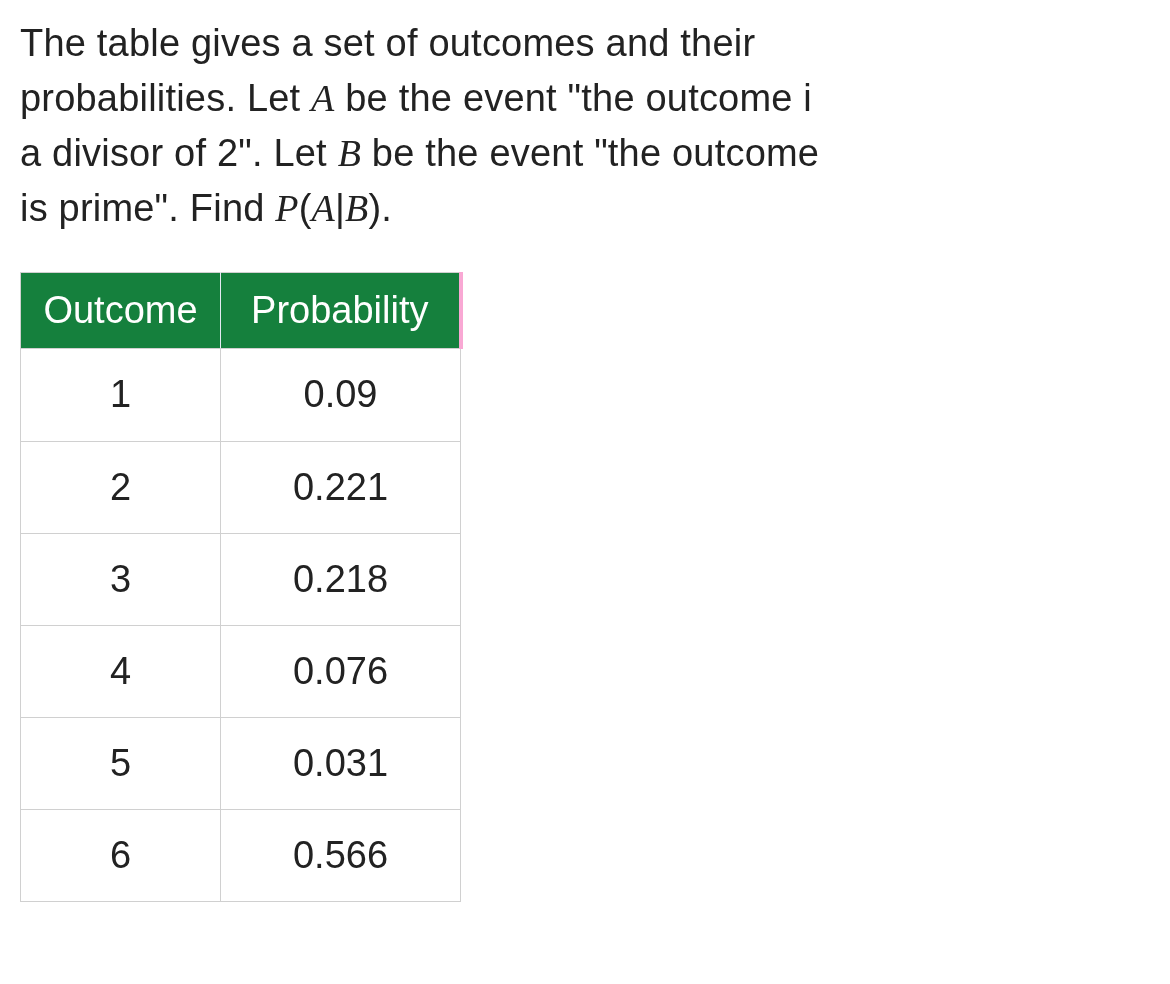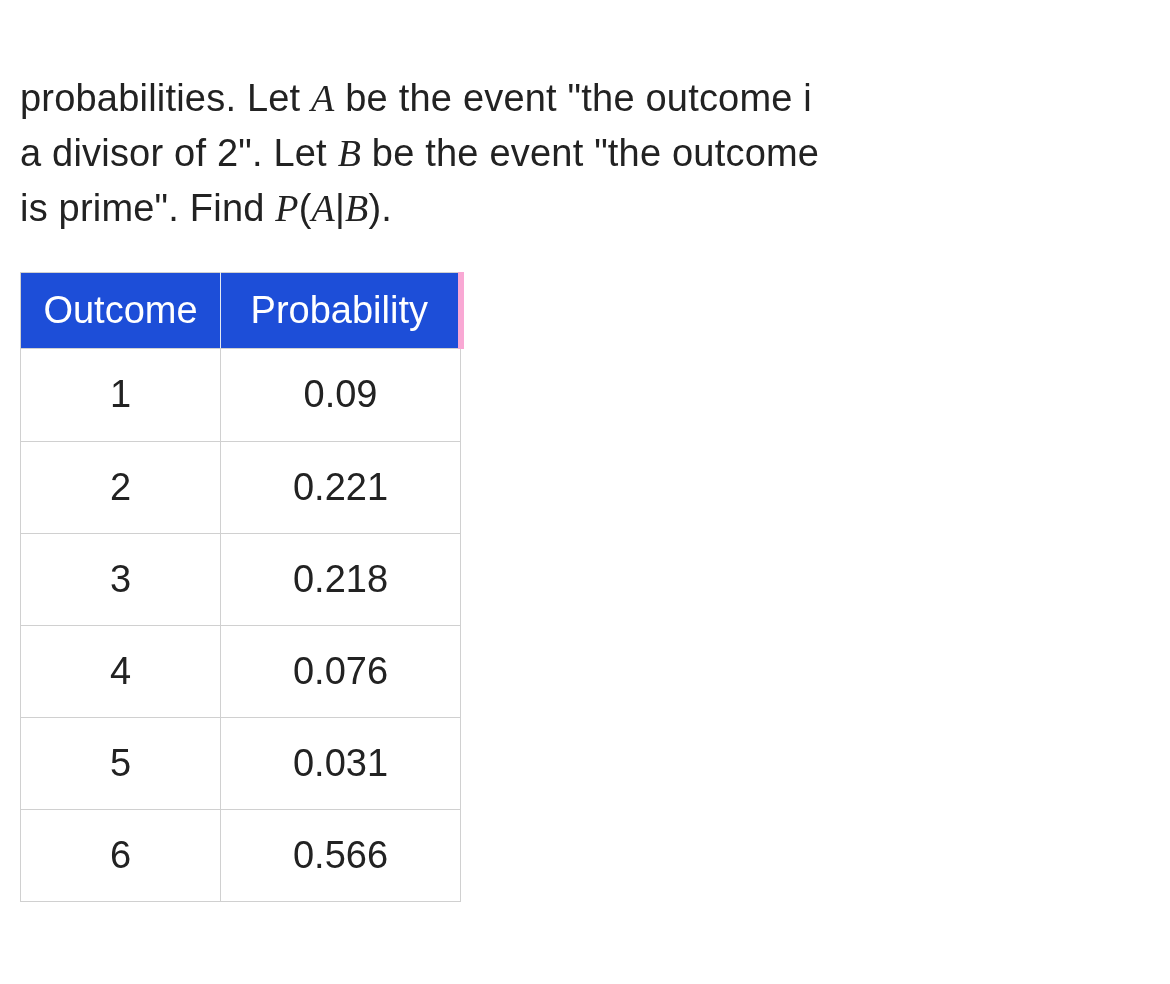--- a/index.html
+++ b/index.html
@@ -22,47 +22,47 @@
     }
     .problem-text .ital {
       font-style: italic;
       font-family: Georgia, 'Times New Roman', serif;
     }
     table.data {
       border-collapse: collapse;
       font-size: 38px;
     }
     table.data th {
-      background: #1d4ed8;
+      background: #15803d;
       color: #ffffff;
       font-weight: 400;
       padding: 10px 6px;
       border: 1px solid #d0d0d0;
       border-right: 1px solid #e4e9f2;
     }
     table.data th:last-child {
-      border-right: 6px solid #f9a8d4;
+      border-right: 4px solid #f9a8d4;
     }
     table.data td {
       border: 1px solid #d0d0d0;
       text-align: center;
       padding: 18px 8px;
     }
     table.data td.col-outcome {
       width: 200px;
     }
     table.data td.col-prob {
       width: 240px;
     }
   </style>
 </head>
 <body>
 
 <div class="problem-text">
-  <br>
+  <span>The table gives a set of outcomes and their</span><br>
   <span>probabilities. Let </span><span class="ital">A</span><span> be the event "the outcome i</span><br>
   <span>a divisor of 2". Let </span><span class="ital">B</span><span> be the event "the outcome</span><br>
   <span>is prime". Find </span><span class="ital">P</span><span>(</span><span class="ital">A</span><span>|</span><span class="ital">B</span><span>).</span>
 </div>
 
 <table class="data">
   <thead>
     <tr>
       <th>Outcome</th>
       <th>Probability</th>

